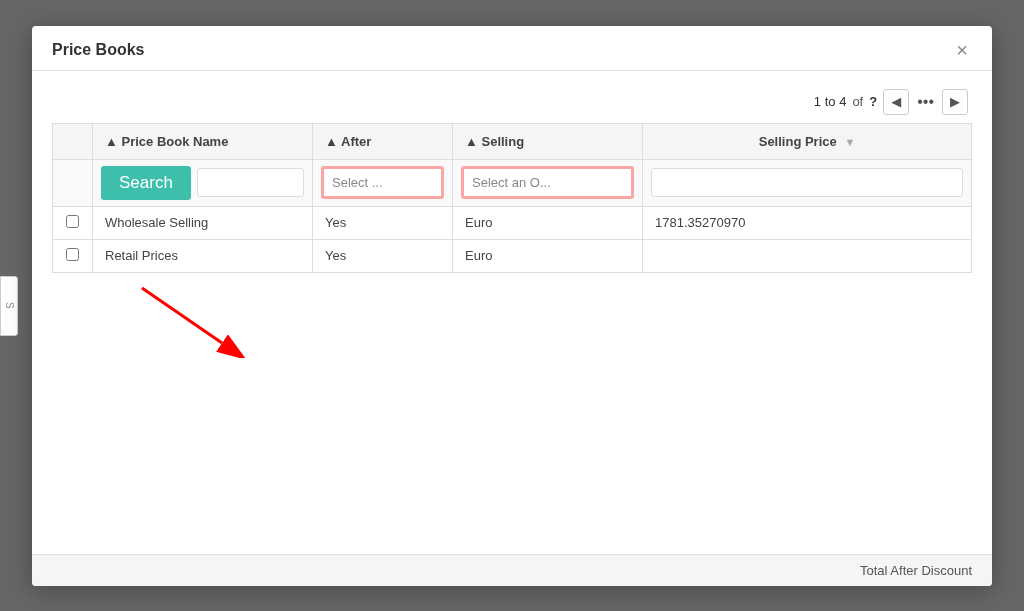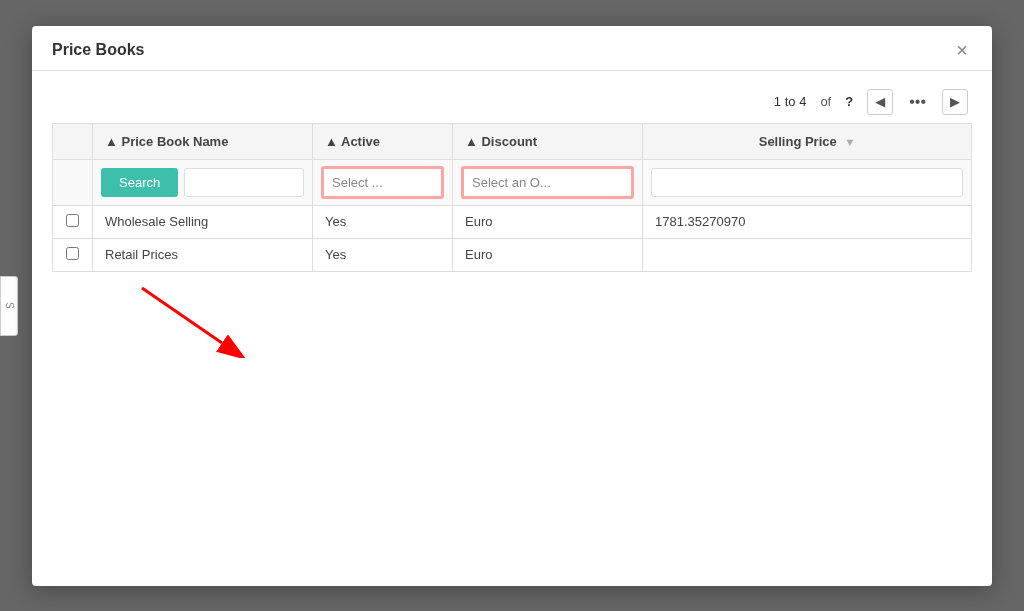--- a/index.html
+++ b/index.html
@@ -55,21 +55,21 @@
     }
     .modal-body {
       padding: 10px 20px 20px 20px;
       flex: 1;
     }
     .pagination-row {
       display: flex;
       justify-content: flex-end;
       align-items: center;
       padding: 8px 4px;
-      gap: 14px;
+      gap: 6px;
       font-size: 13px;
       color: #555;
     }
     .pagination-row .page-info {
       color: #333;
     }
     .pagination-row .page-question {
       font-weight: bold;
       color: #333;
     }
@@ -131,21 +131,21 @@
       background: #f9f9f9;
       padding: 6px 8px;
     }
     .btn-search {
       background: #3dbfab;
       color: #fff;
       border: none;
       border-radius: 3px;
       padding: 7px 18px;
       cursor: pointer;
-      font-size: 13px;
+      font-size: 17px;
       font-weight: 500;
     }
     .filter-input {
       width: 100%;
       border: 1px solid #ddd;
       border-radius: 3px;
       padding: 6px 8px;
       font-size: 13px;
       color: #555;
       background: #fff;
@@ -243,24 +243,24 @@
         </svg>
 
         <table class="data-table">
           <thead>
             <tr>
               <th class="col-checkbox"></th>
               <th class="col-name">
                 <span>▲ Price Book Name</span>
               </th>
               <th class="col-active">
-                <span>▲ Active</span>
+                <span>▲ After</span>
               </th>
               <th class="col-currency">
-                <span>▲ Discount</span>
+                <span>▲ Selling</span>
               </th>
               <th class="col-price" style="cursor:pointer;text-align:center;">
                 <span>Selling Price</span>
                 <span class="sort-icon">▼</span>
               </th>
             </tr>
             <tr class="search-row">
               <td class="col-checkbox"></td>
               <td class="col-name">
                 <div style="display:flex;gap:6px;align-items:center;">
@@ -299,15 +299,18 @@
                 <td class="col-name">Retail Prices</td>
                 <td class="col-active">Yes</td>
                 <td class="col-currency">Euro</td>
                 <td class="col-price"></td>
               </tr>
             </tbody>
         </table>
       </div>
     </div>
 
+    <div class="bottom-bar">
+      <span>Total After Discount</span>
+    </div>
 
   </div>
 </div>
 
 </body></html>

